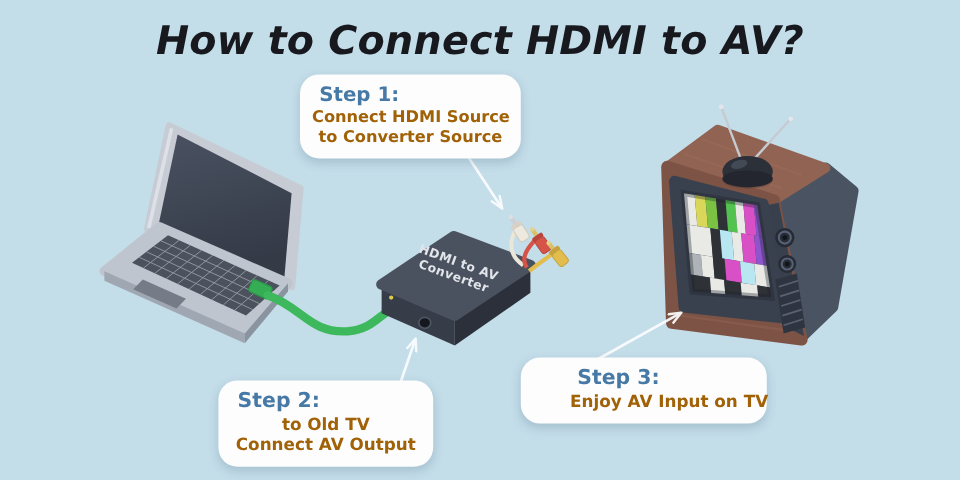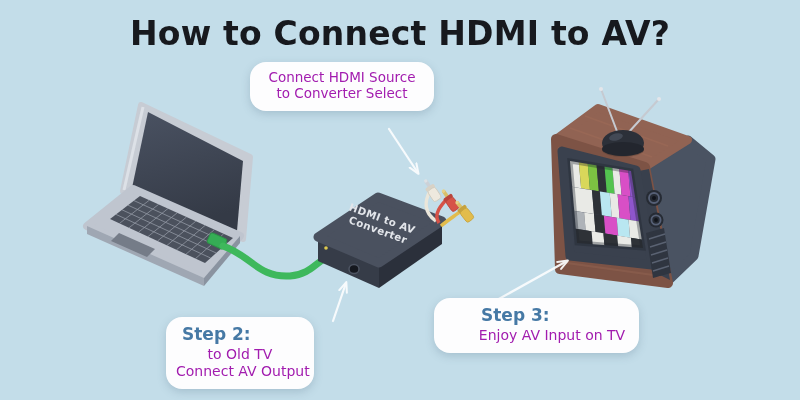--- a/index.html
+++ b/index.html
@@ -4,39 +4,39 @@
 <style>
   html,body{margin:0;padding:0;}
   .stage{
     position:relative;width:800px;height:400px;overflow:hidden;
     background:#c3dde9;
     font-family:"DejaVu Sans","Liberation Sans",sans-serif;
   }
   .title{
     position:absolute;left:0;top:14px;width:800px;
     text-align:center;font-size:33px;font-weight:700;
-    color:#17191e;letter-spacing:.2px;margin:0;
+    color:#17191e;letter-spacing:.2px;margin:0;font-style:italic;
   }
   .scene{position:absolute;left:0;top:0;width:800px;height:400px;}
   .callout{
     position:absolute;background:#fdfdfe;border-radius:16px;
     box-shadow:0 3px 8px rgba(90,120,140,.28);
     padding:7px 10px 9px;box-sizing:border-box;text-align:center;
   }
   .callout .label{
     display:block;text-align:left;color:#4679a5;
     font-weight:700;font-size:17px;padding-left:6px;margin-bottom:2px;
   }
   .callout .line{
-    color:#a21caf;font-weight:400;font-size:14px;line-height:1.22;white-space:nowrap;
+    color:#a16207;font-weight:700;font-size:14px;line-height:1.22;white-space:nowrap;
   }
   .callout.c1{left:250px;top:62px;width:184px;}
   .callout.c1 .label{font-size:16.5px;}
   .callout.c1 .line{font-size:13.5px;}
-  .callout.c2{left:166px;top:317px;width:148px;}
+  .callout.c2{left:182px;top:317px;width:179px;}
   .callout.c3{left:434px;top:298px;width:205px;padding-left:41px;}
 </style>
 </head>
 <body>
 
 <div class="stage">
 
   <svg class="scene" viewBox="0 0 800 400">
     <defs>
       <linearGradient id="lapScr" x1="0" y1="0" x2="0.25" y2="1">
@@ -202,22 +202,23 @@
     <g stroke="#fbfdfe" stroke-width="2.2" stroke-linecap="round" opacity="0.93">
       <line x1="389" y1="129" x2="418" y2="173" marker-end="url(#arw)"></line>
       <line x1="333" y1="321" x2="346" y2="283" marker-end="url(#arw)"></line>
       <line x1="497" y1="300" x2="567" y2="261" marker-end="url(#arw)"></line>
     </g>
   </svg>
 
   <h1 class="title">How to Connect HDMI to AV?</h1>
 
   <div class="callout c1">
+    <span class="label">Step 1:</span>
     <div class="line">Connect HDMI Source</div>
-    <div class="line">to Converter Select</div>
+    <div class="line">to Converter Source</div>
   </div>
 
   <div class="callout c2">
     <span class="label">Step 2:</span>
     <div class="line">to Old TV</div>
     <div class="line">Connect AV Output</div>
   </div>
 
   <div class="callout c3">
     <span class="label">Step 3:</span>

